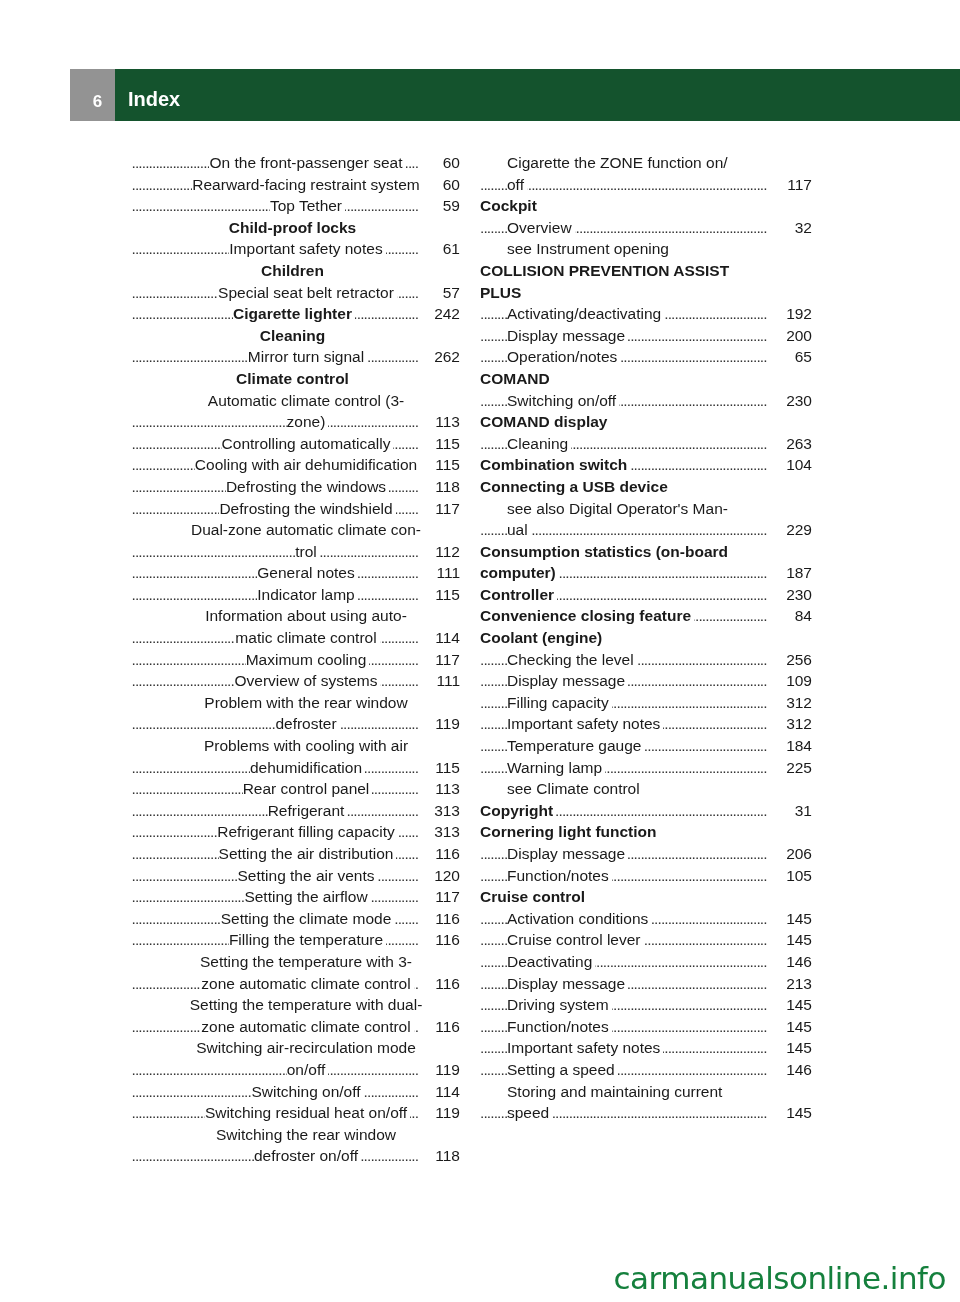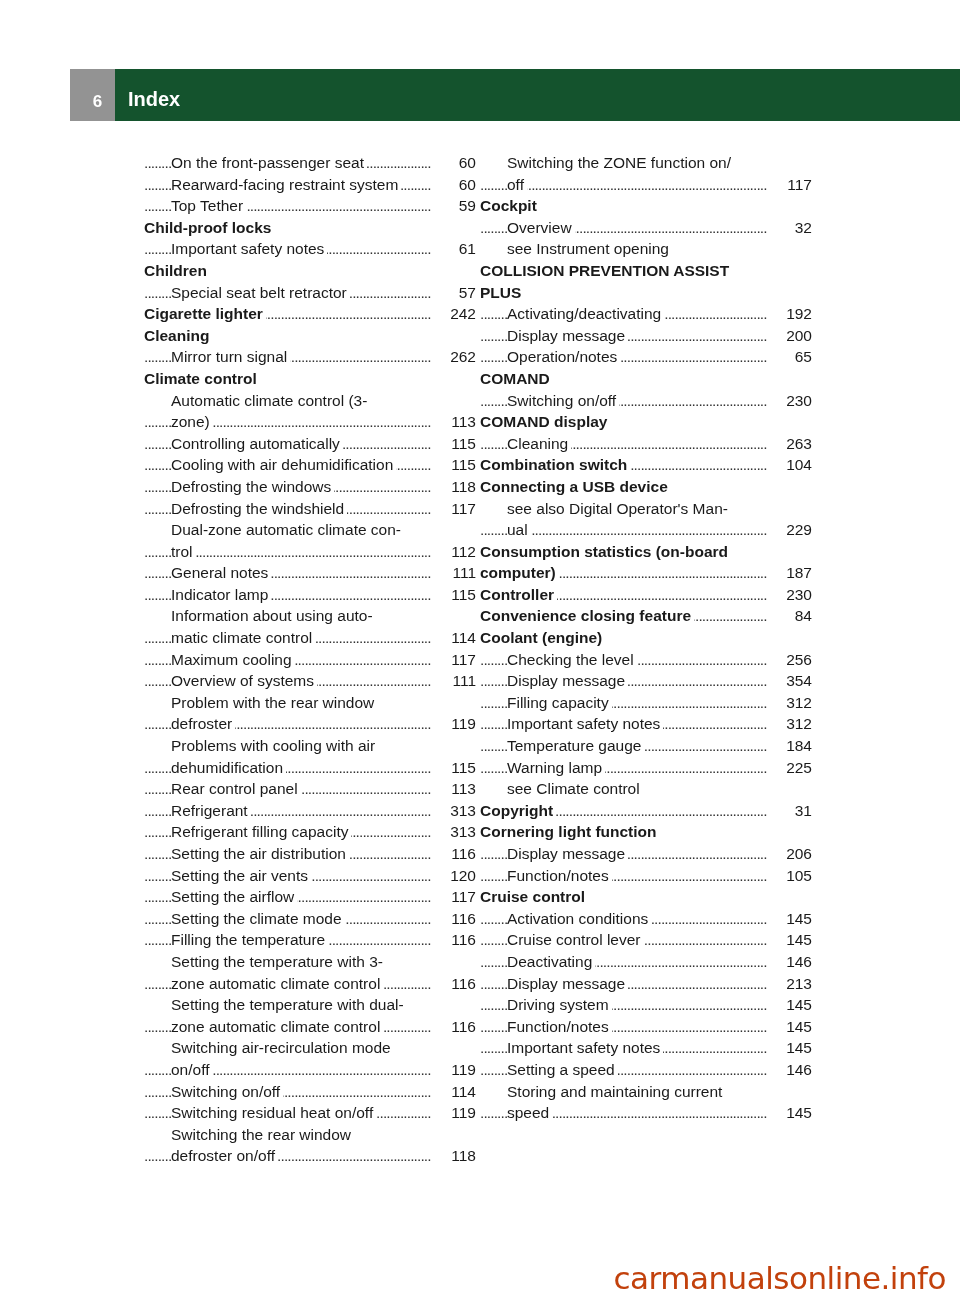--- a/index.html
+++ b/index.html
@@ -7,33 +7,33 @@
          font-family: "Liberation Sans", sans-serif; color: #1a1a1a; }
   .hdr-num { position: absolute; left: 70px; top: 69px; width: 55px; height: 52px;
              background: #939393; }
   .hdr-num span { position: absolute; left: 0; right: 0; bottom: 9px; text-align: center;
                   color: #ffffff; font-weight: bold; font-size: 17px; }
   .hdr-title { position: absolute; left: 115px; top: 69px; width: 920px; height: 52px;
                background: #14532d; }
   .hdr-title span { position: absolute; left: 13px; bottom: 10px; color: #ffffff;
                     font-weight: bold; font-size: 20px; }
   .col { position: absolute; top: 152px; width: 332px; }
-  .col.left { left: 144px; }
+  .col.left { left: 128px; text-align: center; }
   .col.right { left: 480px; }
   .line { position: relative; height: 21.6px; line-height: 21.6px; font-size: 15.5px;
           white-space: nowrap; }
   .line.sub { padding-left: 27px; }
   .line.bold { font-weight: bold; }
   .line .txt { position: relative; background: #fff; padding-right: 3px; z-index: 1; }
   .line.leader::after { content: ". . . . . . . . . . . . . . . . . . . . . . . . . . . . . . . . . . . . . . . . . . . . . . . . . . . . . . . . . . . . . . . . . . . . . . . . . . . . . . . . . . . .";
           position: absolute; left: 0; right: 40px; overflow: hidden; letter-spacing: -2.6px;
           font-weight: normal; color: #333; }
   .line .pg { position: absolute; right: 0; top: 0; background: #fff; padding-left: 6px;
               font-weight: normal; z-index: 1; }
-  .watermark { position: absolute; right: 14px; bottom: 6px; font-size: 31px; color: #c2410c;
+  .watermark { position: absolute; right: 14px; bottom: 6px; font-size: 31px; color: #15803d;
                font-family: "DejaVu Sans", sans-serif; letter-spacing: -0.5px; }
 </style>
 </head>
 <body>
 
 <div class="hdr-num">
   <span>6</span>
 </div>
 <div class="hdr-title">
   <span>Index</span>
@@ -82,21 +82,21 @@
     <div class="line sub"><span class="txt">Setting the temperature with dual-</span></div>
     <div class="line sub leader"><span class="txt">zone automatic climate control</span><span class="pg">116</span></div>
     <div class="line sub"><span class="txt">Switching air-recirculation mode</span></div>
     <div class="line sub leader"><span class="txt">on/off</span><span class="pg">119</span></div>
     <div class="line sub leader"><span class="txt">Switching on/off</span><span class="pg">114</span></div>
     <div class="line sub leader"><span class="txt">Switching residual heat on/off</span><span class="pg">119</span></div>
     <div class="line sub"><span class="txt">Switching the rear window</span></div>
     <div class="line sub leader"><span class="txt">defroster on/off</span><span class="pg">118</span></div>
   </div>
 <div class="col right" id="col-right">
-    <div class="line sub"><span class="txt">Switching the ZONE function on/</span></div>
+    <div class="line sub"><span class="txt">Cigarette the ZONE function on/</span></div>
     <div class="line sub leader"><span class="txt">off</span><span class="pg">117</span></div>
     <div class="line bold"><span class="txt">Cockpit</span></div>
     <div class="line sub leader"><span class="txt">Overview</span><span class="pg">32</span></div>
     <div class="line sub"><span class="txt">see Instrument opening</span></div>
     <div class="line bold"><span class="txt">COLLISION PREVENTION ASSIST</span></div>
     <div class="line bold"><span class="txt">PLUS</span></div>
     <div class="line sub leader"><span class="txt">Activating/deactivating</span><span class="pg">192</span></div>
     <div class="line sub leader"><span class="txt">Display message</span><span class="pg">200</span></div>
     <div class="line sub leader"><span class="txt">Operation/notes</span><span class="pg">65</span></div>
     <div class="line bold"><span class="txt">COMAND</span></div>
@@ -106,21 +106,21 @@
     <div class="line bold leader"><span class="txt">Combination switch</span><span class="pg">104</span></div>
     <div class="line bold"><span class="txt">Connecting a USB device</span></div>
     <div class="line sub"><span class="txt">see also Digital Operator's Man-</span></div>
     <div class="line sub leader"><span class="txt">ual</span><span class="pg">229</span></div>
     <div class="line bold"><span class="txt">Consumption statistics (on-board</span></div>
     <div class="line bold leader"><span class="txt">computer)</span><span class="pg">187</span></div>
     <div class="line bold leader"><span class="txt">Controller</span><span class="pg">230</span></div>
     <div class="line bold leader"><span class="txt">Convenience closing feature</span><span class="pg">84</span></div>
     <div class="line bold"><span class="txt">Coolant (engine)</span></div>
     <div class="line sub leader"><span class="txt">Checking the level</span><span class="pg">256</span></div>
-    <div class="line sub leader"><span class="txt">Display message</span><span class="pg">354</span></div>
+    <div class="line sub leader"><span class="txt">Display message</span><span class="pg">109</span></div>
     <div class="line sub leader"><span class="txt">Filling capacity</span><span class="pg">312</span></div>
     <div class="line sub leader"><span class="txt">Important safety notes</span><span class="pg">312</span></div>
     <div class="line sub leader"><span class="txt">Temperature gauge</span><span class="pg">184</span></div>
     <div class="line sub leader"><span class="txt">Warning lamp</span><span class="pg">225</span></div>
     <div class="line sub"><span class="txt">see Climate control</span></div>
     <div class="line bold leader"><span class="txt">Copyright</span><span class="pg">31</span></div>
     <div class="line bold"><span class="txt">Cornering light function</span></div>
     <div class="line sub leader"><span class="txt">Display message</span><span class="pg">206</span></div>
     <div class="line sub leader"><span class="txt">Function/notes</span><span class="pg">105</span></div>
     <div class="line bold"><span class="txt">Cruise control</span></div>

